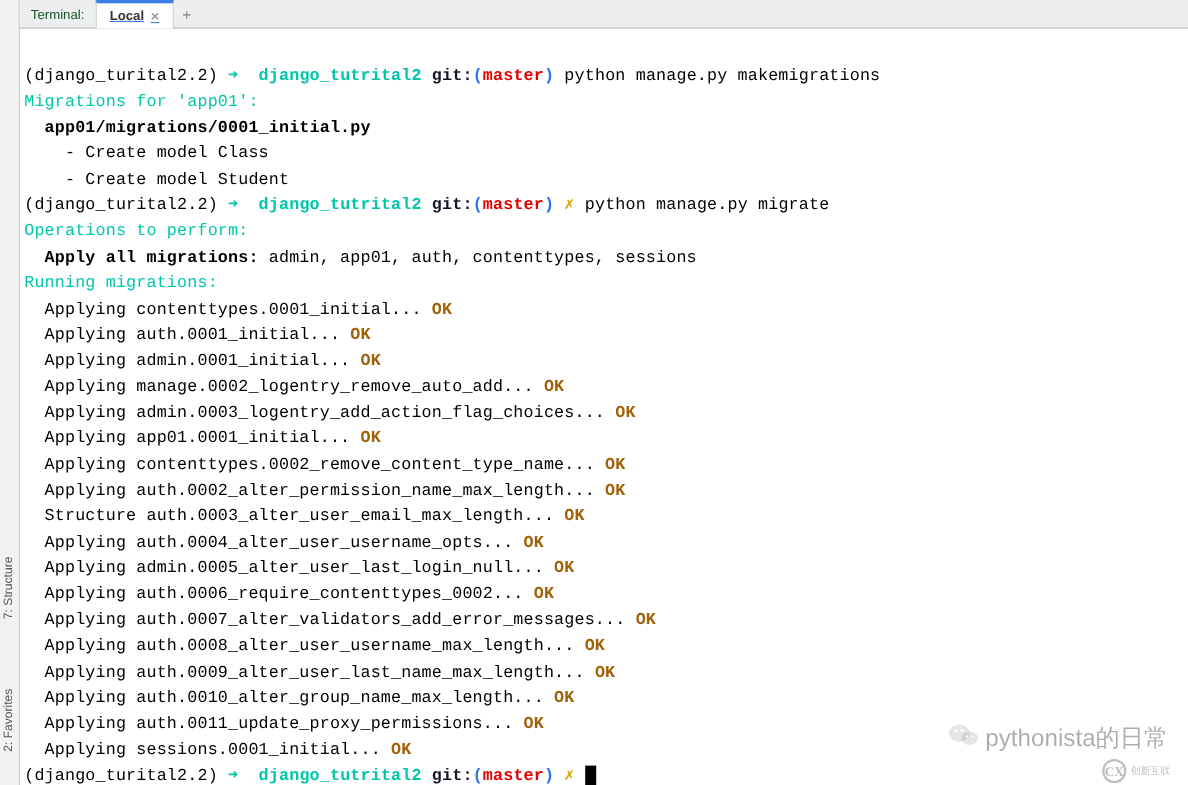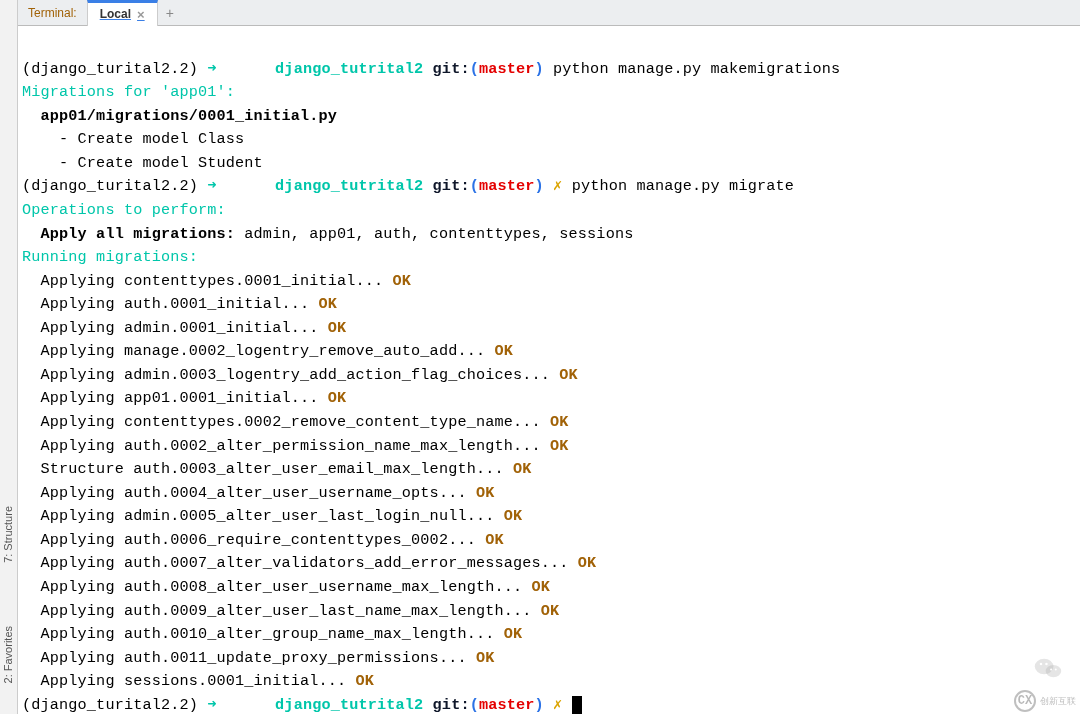--- a/index.html
+++ b/index.html
@@ -49,21 +49,21 @@
     height: 26px;
     background: #eceef0;
     border-bottom: 1px solid #bbb;
     font-family: Arial, sans-serif;
     font-size: 12px;
     display: flex;
     align-items: center;
   }
   .tab-bar .title {
     padding: 0 10px;
-    color: #a16207;
+    color: #14532d;
   }
   .tab {
     height: 26px;
     display: flex;
     align-items: center;
     padding: 0 12px 0 12px;
     color: #333;
     gap: 6px;
     border-left: 1px solid #ccc;
     border-right: 1px solid #ccc;
@@ -96,21 +96,21 @@
     bottom: 0;
     padding: 8px 4px 4px 4px;
     line-height: 1.55;
     white-space: pre;
     font-size: 15.2px;
     letter-spacing: 0.15px;
     color: #000;
   }
   .venv { color: #000; }
   .arrow { color: #00c6aa; font-weight: bold; }
-  .dir  { color: #00c6aa; font-weight: bold; margin-left: 40px; }
+  .dir  { color: #00c6aa; font-weight: bold; }
   .git  { color: #0f172a; font-weight: bold; }
   .gparen { color: #2b72e6; font-weight: bold; }
   .branch { color: #e40000; font-weight: bold; }
   .x { color: #dba400; font-weight: bold; }
   .cmd { color: #000; }
   .cyan { color: #00c6aa; font-weight: normal; }
   .bold { font-weight: bold; }
   .ok { color: #a16207; font-weight: bold; font-family: Liberation Mono, monospace; }
   .cursor {
     display: inline-block;
@@ -128,23 +128,23 @@
     font-family: Arial, sans-serif;
     font-size: 22px;
     color: rgba(0,0,0,0.32);
     display: flex;
     align-items: center;
     gap: 6px;
   }
   .watermark .wx-icon svg { width: 28px; height: 24px; opacity: 0.32; }
   .corner-logo {
     position: absolute;
-    right: 4px;
+    right: 16px;
     bottom: 2px;
-    font-family: Liberation Mono, monospace;
+    font-family: Liberation Serif, serif;
     font-size: 9px;
     color: rgba(0,0,0,0.28);
     display: flex;
     align-items: center;
     gap: 4px;
   }
   .corner-logo .circ {
     width: 22px; height: 22px; border-radius: 50%;
     border: 2px solid rgba(0,0,0,0.25);
     display: flex; align-items: center; justify-content: center;
@@ -209,17 +209,18 @@
         <g fill="currentColor">
       <ellipse cx="13" cy="13" rx="12" ry="10"></ellipse>
       <ellipse cx="25" cy="19" rx="10" ry="8"></ellipse>
       <circle cx="9" cy="10" r="1.6" fill="#fff"></circle>
       <circle cx="16" cy="10" r="1.6" fill="#fff"></circle>
       <circle cx="22" cy="17" r="1.3" fill="#fff"></circle>
       <circle cx="28" cy="17" r="1.3" fill="#fff"></circle>
     </g>
       </svg>
   </span>
+  <span>pythonista的日常</span>
 </div>
 <div class="corner-logo">
   <span class="circ">CX</span>
   <span>创新互联</span>
 </div>
 
 </body></html>

